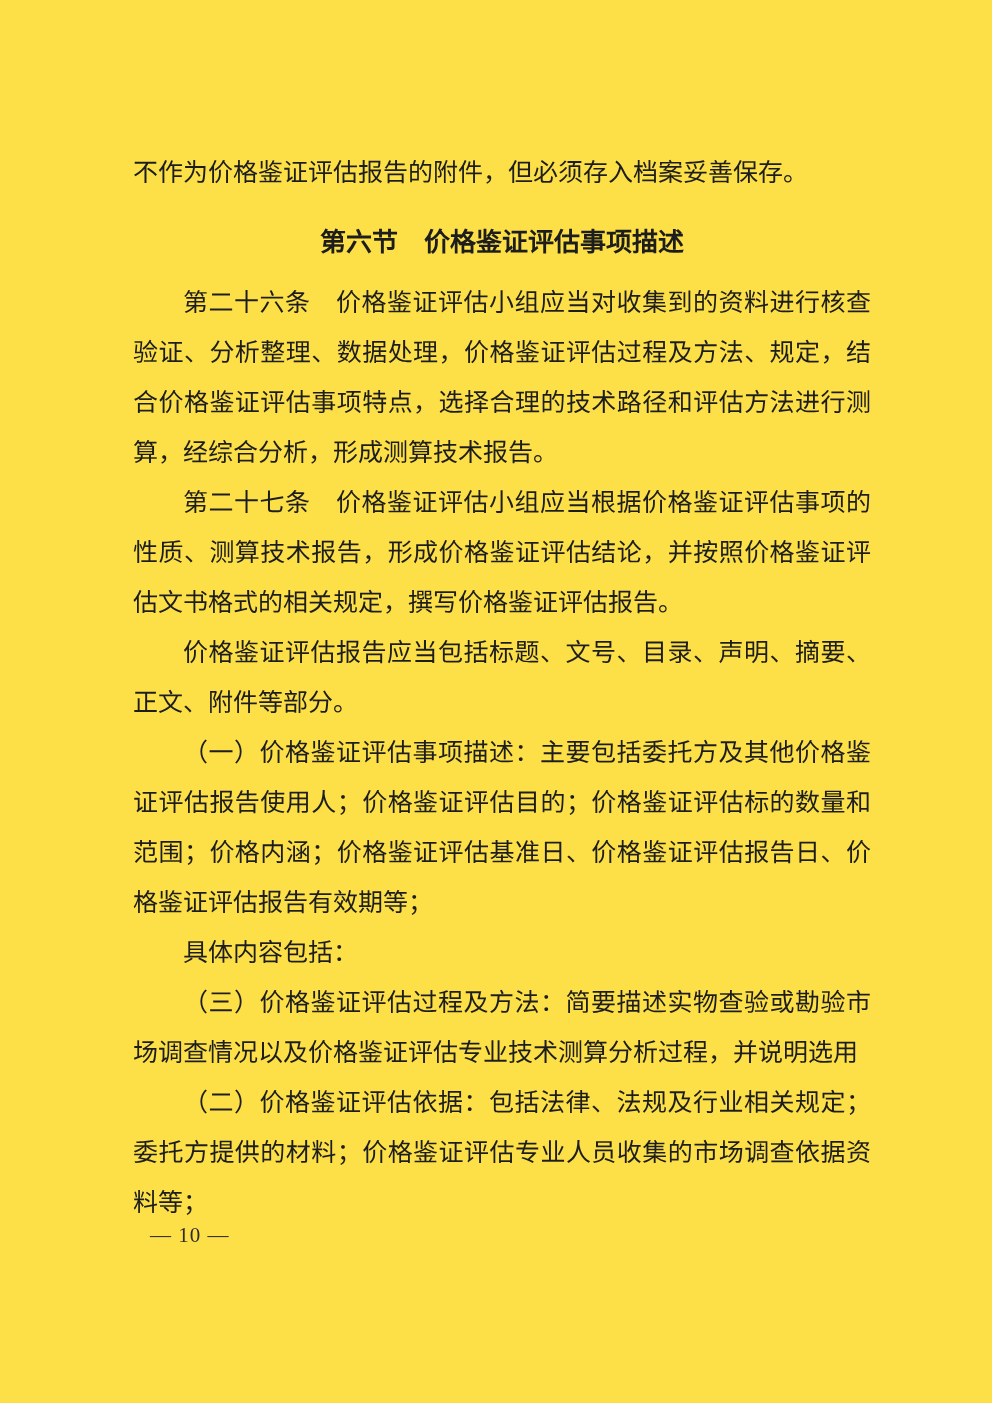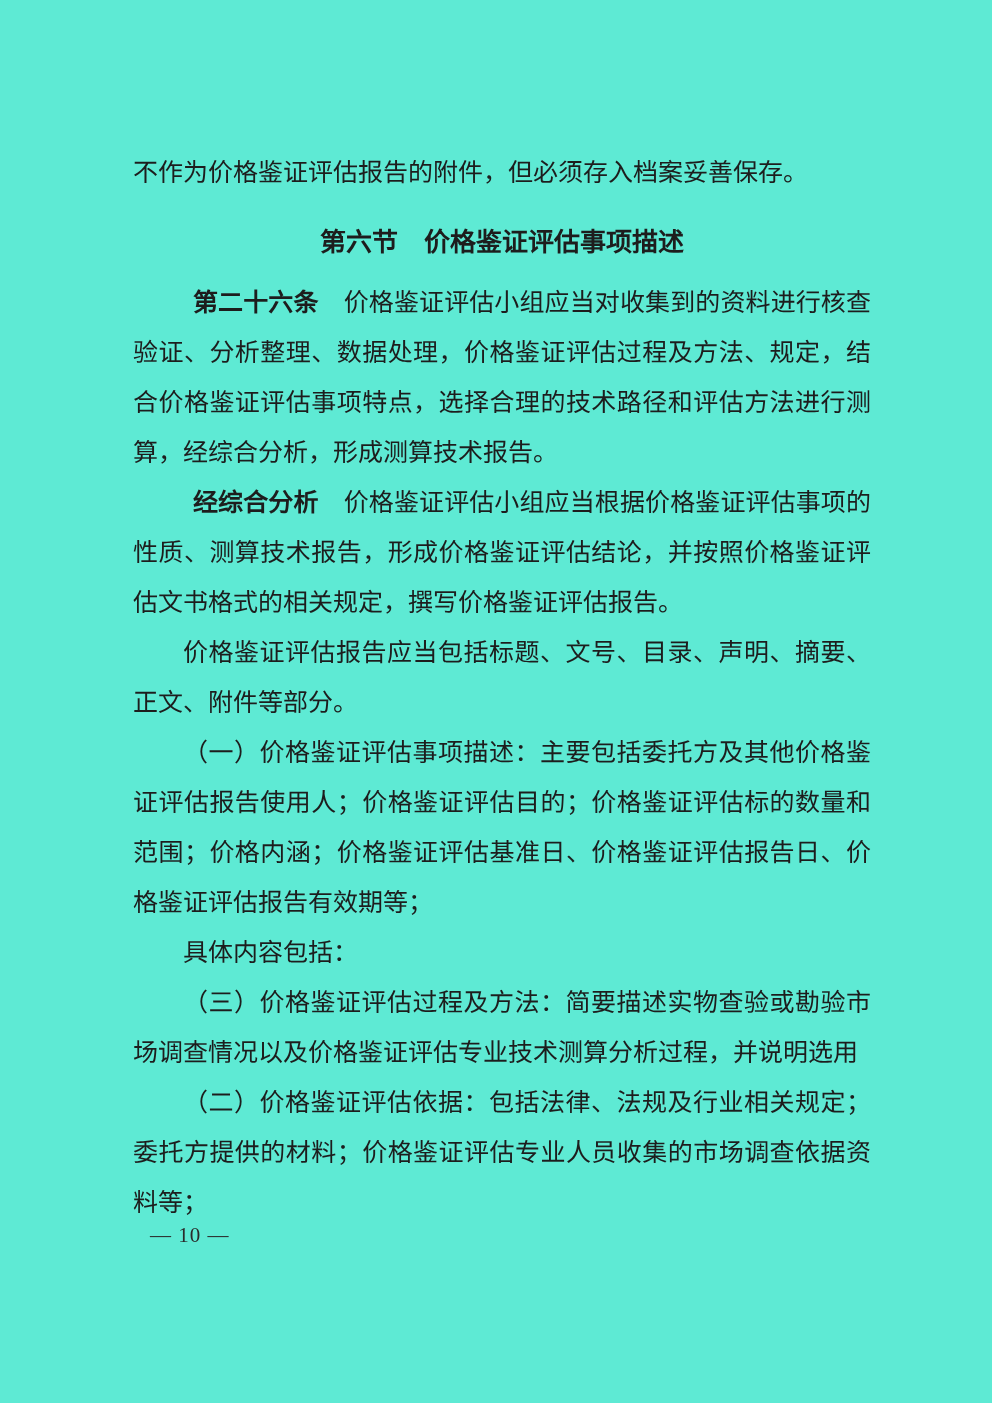--- a/index.html
+++ b/index.html
@@ -5,36 +5,36 @@
   * { margin: 0; padding: 0; box-sizing: border-box; }
   html, body { background: #ffffff; }
   body {
     font-family: "Liberation Serif", "DejaVu Serif", serif;
     -webkit-font-smoothing: antialiased;
   }
   .page {
     position: relative;
     width: 992px;
     height: 1403px;
-    background: #5eead4;
+    background: #fde047;
     color: #1d1d1d;
     padding: 148px 121px 0 133px;
     overflow: hidden;
   }
   .continuation,
   .para {
     font-size: 25px;
     line-height: 50px;
     text-align: justify;
     text-justify: inter-ideograph;
     letter-spacing: 0;
   }
   .continuation { text-indent: 0; }
   .para { text-indent: 2em; }
-  .lead { font-weight: bold; margin-left: 10px; }
+  .lead { font-weight: normal; }
   .section-heading {
     font-size: 26px;
     font-weight: bold;
     text-align: center;
     line-height: 50px;
     margin-top: 20px;
   }
   .paragraphs { margin-top: 10px; }
   .page-number {
     position: absolute;
@@ -51,21 +51,21 @@
 
 <div class="page">
 
   <p class="continuation">不作为价格鉴证评估报告的附件，但必须存入档案妥善保存。</p>
 
   <h2 class="section-heading">第六节　价格鉴证评估事项描述</h2>
 
   <div class="paragraphs" id="paragraphs">
   <p class="para"><b class="lead">第二十六条　</b><span class="para-text">价格鉴证评估小组应当对收集到的资料进行核查验证、分析整理、数据处理，价格鉴证评估过程及方法、规定，结合价格鉴证评估事项特点，选择合理的技术路径和评估方法进行测算，经综合分析，形成测算技术报告。</span></p>
 
-  <p class="para"><b class="lead">经综合分析　</b><span class="para-text">价格鉴证评估小组应当根据价格鉴证评估事项的性质、测算技术报告，形成价格鉴证评估结论，并按照价格鉴证评估文书格式的相关规定，撰写价格鉴证评估报告。</span></p>
+  <p class="para"><b class="lead">第二十七条　</b><span class="para-text">价格鉴证评估小组应当根据价格鉴证评估事项的性质、测算技术报告，形成价格鉴证评估结论，并按照价格鉴证评估文书格式的相关规定，撰写价格鉴证评估报告。</span></p>
 
   <p class="para"><span class="para-text">价格鉴证评估报告应当包括标题、文号、目录、声明、摘要、正文、附件等部分。</span></p>
 
   <p class="para"><span class="para-text">（一）价格鉴证评估事项描述：主要包括委托方及其他价格鉴证评估报告使用人；价格鉴证评估目的；价格鉴证评估标的数量和范围；价格内涵；价格鉴证评估基准日、价格鉴证评估报告日、价格鉴证评估报告有效期等；</span></p>
 
   <p class="para"><span class="para-text">具体内容包括：</span></p>
 
   <p class="para"><span class="para-text">（三）价格鉴证评估过程及方法：简要描述实物查验或勘验市场调查情况以及价格鉴证评估专业技术测算分析过程，并说明选用</span></p>
 
   <p class="para"><span class="para-text">（二）价格鉴证评估依据：包括法律、法规及行业相关规定；委托方提供的材料；价格鉴证评估专业人员收集的市场调查依据资料等；</span></p>

